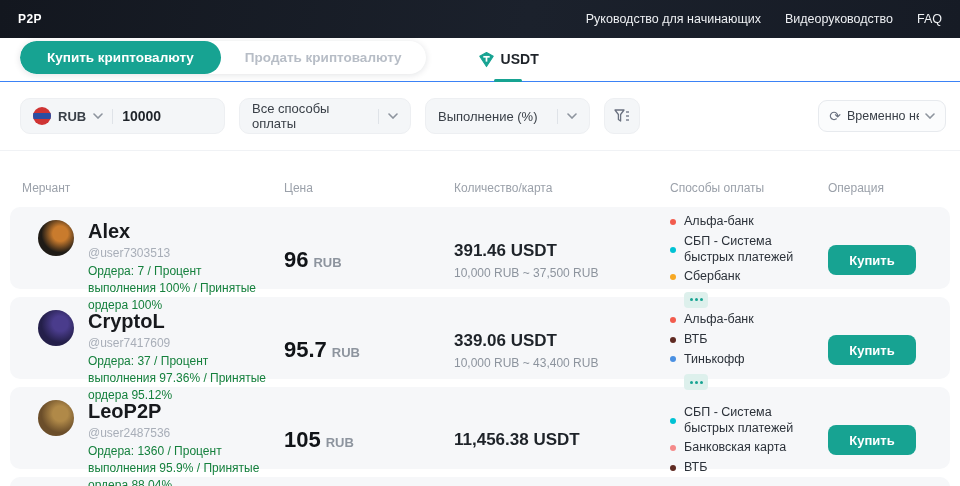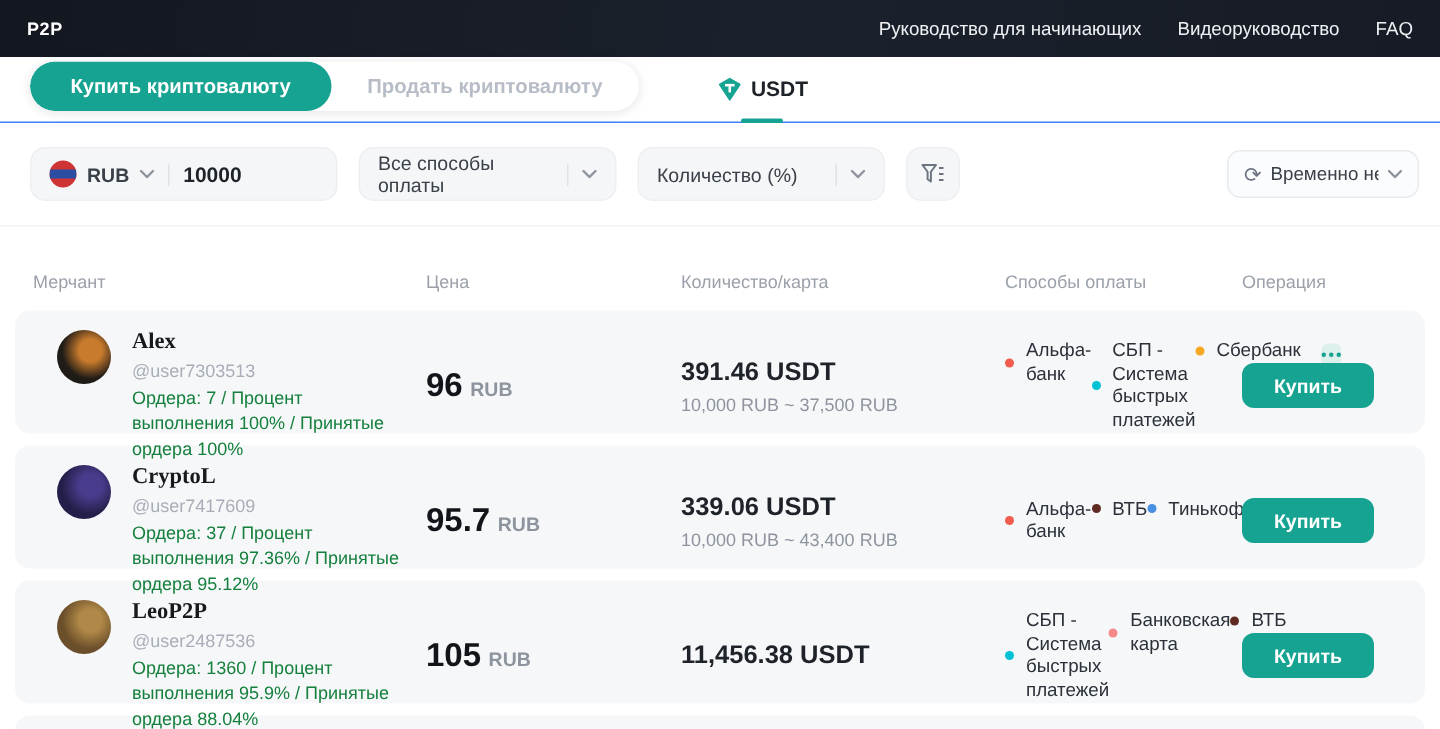--- a/index.html
+++ b/index.html
@@ -56,29 +56,29 @@
   
   .thead { margin:30px 10px 12px; padding:0 12px; display:grid;
     grid-template-columns:262px 170px 216px 158px 1fr;
     font-size:12px; color:#9ba1aa; }
   .rows { }
   .row { margin:0 10px 8px; padding:0 12px; height:82px; background:#f6f7f9; border-radius:10px;
     display:grid; grid-template-columns:262px 170px 216px 158px 1fr; align-items:center; }
   .c-merchant { display:flex; align-items:flex-start; padding-left:16px;
     align-self:start; padding-top:13px; }
   .avatar { width:36px; height:36px; border-radius:50%; flex:none; margin-right:14px; }
-  .mname { font-size:15px; font-weight:700; color:#17191d; cursor:pointer;font-family:Liberation Serif, serif; }
+  .mname { font-size:20px; font-weight:700; color:#17191d; cursor:pointer; }
   .muser { font-size:12px; color:#a8aeb8; margin-top:3px; }
   .mstats { font-size:12px; color:#15803d; margin-top:3px; line-height:1.4; max-width:178px; }
   .c-price { display:flex; align-items:baseline; }
   .pval { font-size:22px; font-weight:700; color:#111418; }
   .pcur { font-size:13px; font-weight:600; color:#8d949e; margin-left:5px; }
   .qval { font-size:17px; font-weight:600; color:#1e2329; }
   .qlim { font-size:12px; color:#8d949e; margin-top:5px; }
-  .c-pays { display:flex; flex-direction:row; align-items:flex-start; }
+  .c-pays { display:flex; flex-direction:column; align-items:flex-start; }
   .pay-item { display:flex; align-items:center; margin:2px 0; }
   .pay-dot { width:6px; height:6px; border-radius:50%; flex:none; margin-right:8px; }
   .pay-label { font-size:12.5px; color:#2b3139; line-height:1.25; max-width:118px; }
   .more-chip { margin-top:5px; margin-left:14px; width:24px; height:16px; border-radius:4px;
     background:#ddf0ec; display:flex; align-items:center; justify-content:center; gap:2px; cursor:pointer; }
   .more-chip span { width:3px; height:3px; border-radius:50%; background:#17a392; }
   .c-op { display:flex; }
   .buy-btn { width:88px; height:30px; background:#17a392; color:#fff; border:none; border-radius:8px;
     font-size:13px; font-weight:600; cursor:pointer; font-family:inherit; }
   svg { display:block; }
@@ -124,21 +124,21 @@
 
   <div class="ctl dd dd-pay">
     <span class="dd-left">Все способы оплаты</span>
     <span class="sep"></span>
     <svg class="chev" width="10" height="6" viewBox="0 0 10 6">
       <path d="M1 1 L5 5 L9 1" fill="none" stroke="#8d949e" stroke-width="1.6" stroke-linecap="round"></path>
       </svg>
   </div>
 
   <div class="ctl dd dd-comp">
-    <span class="dd-left">Количество (%)</span>
+    <span class="dd-left">Выполнение (%)</span>
     <span class="sep"></span>
     <svg class="chev" width="10" height="6" viewBox="0 0 10 6">
       <path d="M1 1 L5 5 L9 1" fill="none" stroke="#8d949e" stroke-width="1.6" stroke-linecap="round"></path>
       </svg>
   </div>
 
   <div class="iconbtn">
     <svg width="16" height="14" viewBox="0 0 16 14">
       <path d="M1 1 H10 L6.6 5.5 V12 L4.4 10.5 V5.5 Z" fill="none" stroke="#6b7280" stroke-width="1.3" stroke-linejoin="round"></path>
       <line x1="12" y1="3" x2="15" y2="3" stroke="#6b7280" stroke-width="1.3"></line>

